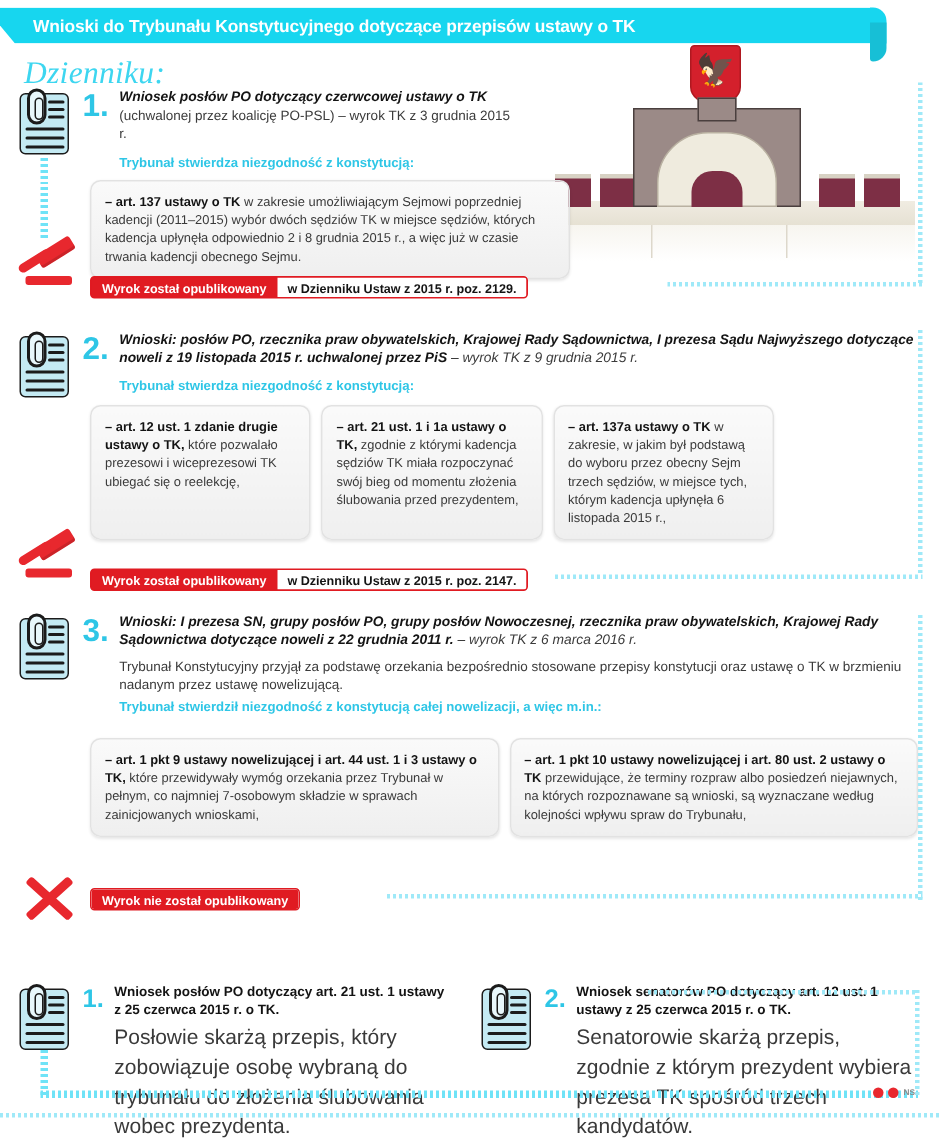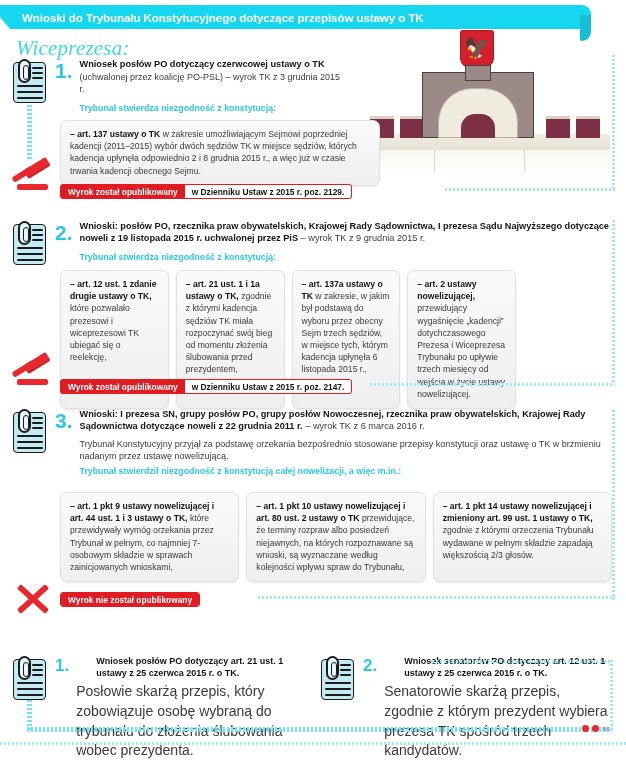--- a/index.html
+++ b/index.html
@@ -70,21 +70,21 @@
   .num {
     font-family: "Liberation Sans", sans-serif; font-weight: bold;
     font-size: 21px; color: #2ec6e6; flex: 0 0 auto; line-height: 1;
     padding-top: 2px;
   }
   .num-sm { font-size: 17px; }
 
   
   .item { position: absolute; display: flex; gap: 7px; }
   .item-body { flex: 1 1 auto; }
-  .ttl { font-size: 9.2px; font-weight: bold; color: #141414; line-height: 1.32; }
+  .ttl { font-size: 9.2px; font-weight: bold; color: #141414; line-height: 1.32; font-style: italic; }
   .ttl .reg { font-weight: normal; color: #3b3b3b; }
   .sub { font-size: 9px; color: #3b3b3b; line-height: 1.35; margin-top: 1px; }
   .cyan-lbl {
     font-size: 8.8px; font-weight: bold; color: #2ec6e6; margin-top: 8px;
   }
 
   
   .gbox {
     background: linear-gradient(180deg,#fafafa 0%,#efefef 100%);
     border: 1px solid #e2e2e2; border-radius: 7px;
@@ -194,21 +194,21 @@
   }
   .bld .plinth {
     position: absolute; left: 0; top: 78px; width: 250px; height: 24px;
     background: linear-gradient(180deg,#f7f5ef,#ffffff);
   }
   .bld .step { position: absolute; top: 78px; height: 22px; width: 1.4px; background: #ddd8cb; }
 
   
   .pend-card { position: absolute; display: flex; gap: 7px; }
   .pend-txt { font-size: 14px; color: #3a3a3a; line-height: 1.42; margin-top: 2px; }
-  .pend-ttl { font-size: 9px; font-weight: bold; color: #131313; line-height: 1.38; margin-left: 20px; }
+  .pend-ttl { font-size: 9px; font-weight: bold; color: #131313; line-height: 1.38; }
 
   .logo { position: absolute; right: 16px; bottom: 28px; display: flex; align-items: center; gap: 3px; }
   .logo .dot { width: 7px; height: 7px; border-radius: 50%; background: #e8282e; }
   .logo .txt { font-size: 5.5px; color: #8a8a8a; font-weight: bold; }
 </style>
 </head>
 <body>
 
 <div class="page">
 
@@ -233,21 +233,21 @@
       <div class="arch"></div>
       <div class="keystone"></div>
       <div class="arch-inner"></div>
       <div class="door"></div>
       <div class="plinth"></div>
       <div class="step" style="left:74px"></div>
       <div class="step" style="left:164px"></div>
     </div>
   </div>
 
-  <div class="sec-head" id="head-rozpoznane">Wiceprezesa:</div>
+  <div class="sec-head" id="head-rozpoznane">Dzienniku:</div>
 
   <div class="item" style="left:10px; top:58px; width:330px;">
     <div class="clip">
       <div class="body"></div>
       <div class="ln l1"></div>
         <div class="ln l2"></div>
         <div class="ln l3"></div>
       <div class="ln l4"></div>
         <div class="ln l5"></div>
         <div class="ln l6"></div>
@@ -309,24 +309,20 @@
       <span>które pozwalało prezesowi i wiceprezesowi TK ubiegać się o reelekcję,</span>
     </div>
     <div class="gbox">
       <b>– art. 21 ust. 1 i 1a ustawy o TK,</b>
       <span>zgodnie z którymi kadencja sędziów TK miała rozpoczynać swój bieg od momentu złożenia ślubowania przed prezydentem,</span>
     </div>
     <div class="gbox">
       <b>– art. 137a ustawy o TK</b>
       <span>w zakresie, w jakim był podstawą do wyboru przez obecny Sejm trzech sędziów, w miejsce tych, którym kadencja upłynęła 6 listopada 2015 r.,</span>
     </div>
-    <div class="gbox">
-      <b>– art. 2 ustawy nowelizującej,</b>
-      <span>przewidujący wygaśnięcie „kadencji” dotychczasowego Prezesa i Wiceprezesa Trybunału po upływie trzech miesięcy od wejścia w życie ustawy nowelizującej.</span>
-    </div>
   </div>
 
   <div class="gavel" style="left:10px; top:355px;">
     <div class="hd"></div>
       <div class="hdl"></div>
       <div class="blk"></div>
   </div>
 
   <div class="verdict" style="position:absolute; left:60px; top:379px;">
     <div class="red">Wyrok został opublikowany</div>
@@ -360,24 +356,20 @@
 
   <div class="cols" style="position:absolute; left:60px; top:492px; width:552px;">
     <div class="gbox">
       <b>– art. 1 pkt 9 ustawy nowelizującej i art. 44 ust. 1 i 3 ustawy o TK,</b>
       <span>które przewidywały wymóg orzekania przez Trybunał w pełnym, co najmniej 7-osobowym składzie w sprawach zainicjowanych wnioskami,</span>
     </div>
     <div class="gbox">
       <b>– art. 1 pkt 10 ustawy nowelizującej i art. 80 ust. 2 ustawy o TK</b>
       <span>przewidujące, że terminy rozpraw albo posiedzeń niejawnych, na których rozpoznawane są wnioski, są wyznaczane według kolejności wpływu spraw do Trybunału,</span>
     </div>
-    <div class="gbox">
-      <b>– art. 1 pkt 14 ustawy nowelizującej i zmieniony art. 99 ust. 1 ustawy o TK,</b>
-      <span>zgodnie z którymi orzeczenia Trybunału wydawane w pełnym składzie zapadają większością 2/3 głosów.</span>
-    </div>
   </div>
 
   <div class="bigx" style="left:14px; top:580px;">
     <span></span>
       <span></span>
   </div>
 
   <div class="verdict" style="position:absolute; left:60px; top:592px;">
     <div class="red">Wyrok nie został opublikowany</div>
   </div>

